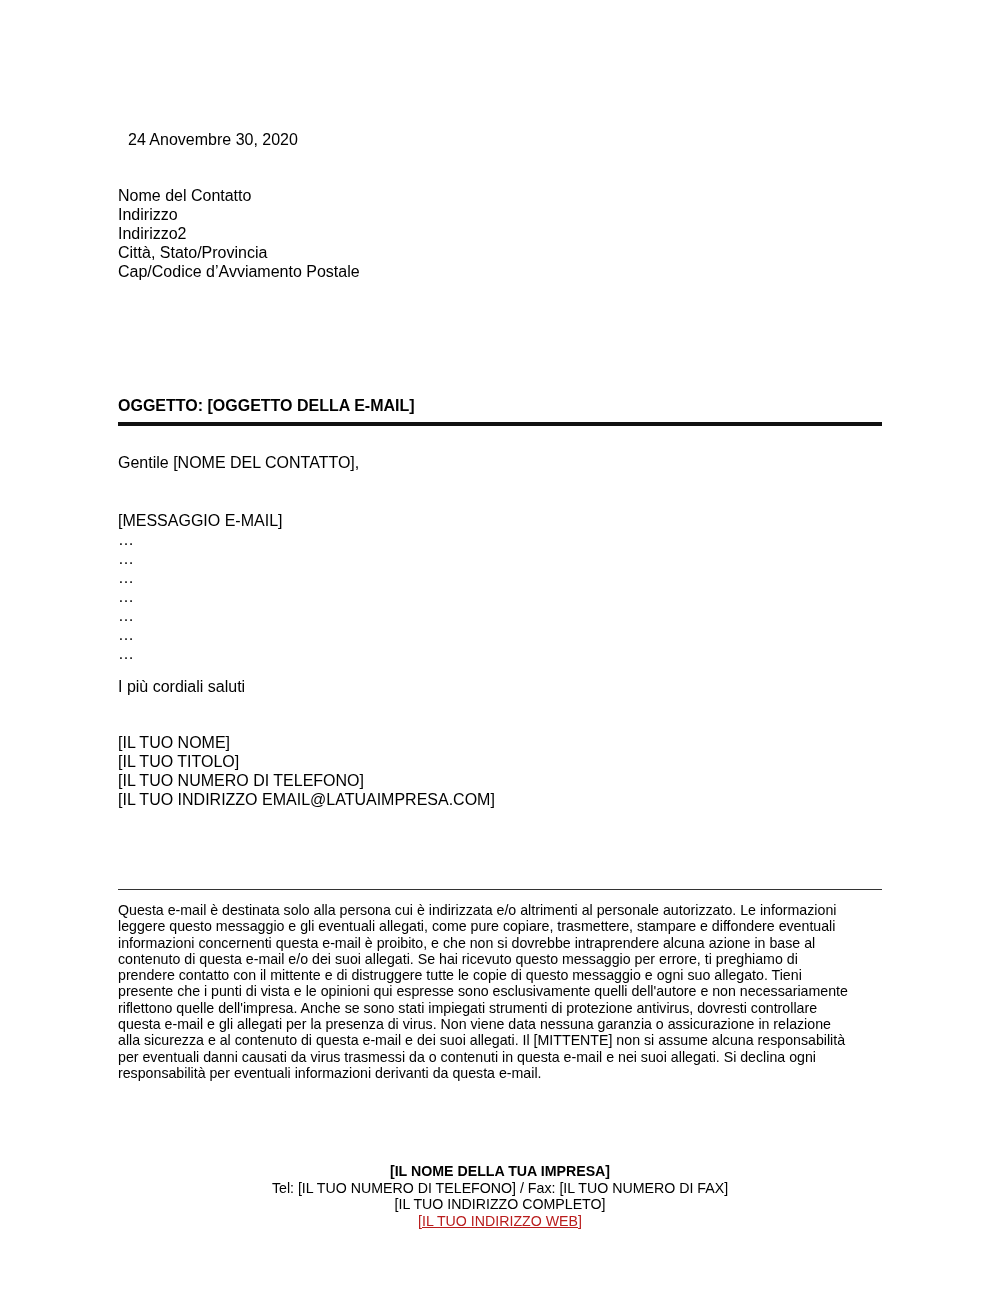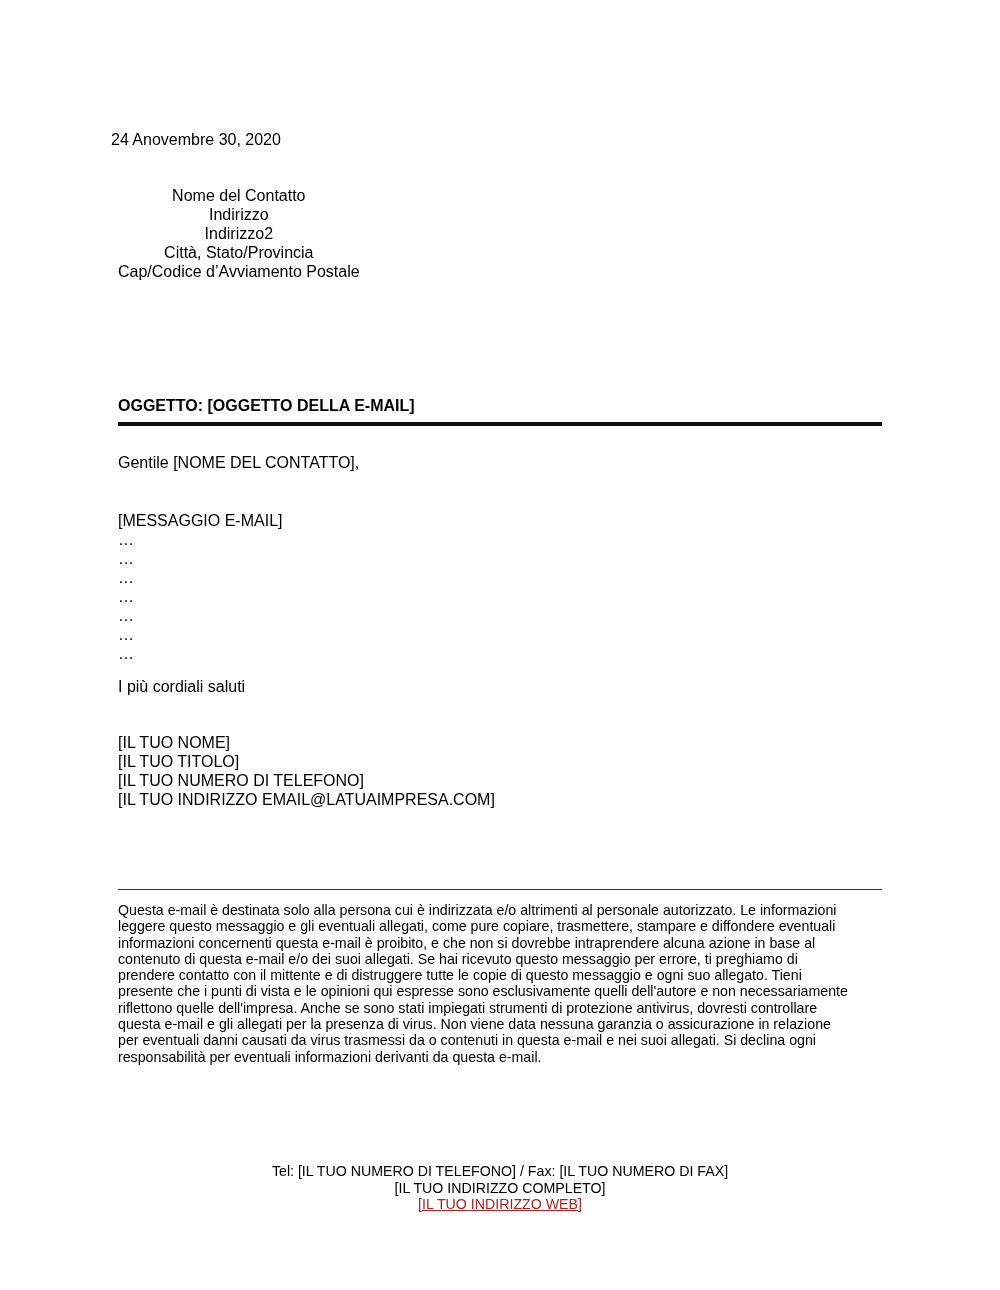--- a/index.html
+++ b/index.html
@@ -1,22 +1,22 @@
 <!DOCTYPE html>
 <html><head>
   <meta charset="utf-8">
   <style>
     html, body { margin: 0; padding: 0; background: #ffffff; }
     body { width: 1000px; height: 1290px; position: relative; overflow: hidden;
            font-family: "Liberation Sans", sans-serif; color: #000; }
     .abs { position: absolute; }
     .t16 { font-size: 16px; line-height: 19px; }
     .line { display: block; white-space: nowrap; }
-    #date { left: 111px; top: 130px; }
-    #recipient { left: 118px; top: 186px; text-align: center; }
+    #date { left: 128px; top: 130px; }
+    #recipient { left: 118px; top: 186px; }
     #subject { left: 118px; top: 396px; font-weight: bold; font-size: 16px; line-height: 19px; }
     #subject-rule { left: 118px; top: 422px; width: 764px; height: 4px; background: #111; }
     #salutation { left: 118px; top: 453px; }
     #message { left: 118px; top: 490px; margin-top: 21px; }
     #closing { left: 118px; top: 677px; }
     #signature { left: 118px; top: 733px; }
     #disclaimer-rule { left: 118px; top: 889px; width: 764px; height: 1px; background: #333; }
     #disclaimer { left: 118px; top: 902px; width: 770px; font-size: 14.2px; line-height: 16.3px; }
     #disclaimer .line { white-space: nowrap; }
     #footer { left: 0; top: 1163px; width: 1000px; text-align: center; font-size: 14.2px; line-height: 16.5px; }
@@ -66,21 +66,23 @@
 
 <div class="abs" id="disclaimer">
   <span class="line">Questa e-mail è destinata solo alla persona cui è indirizzata e/o altrimenti al personale autorizzato. Le informazioni</span>
   <span class="line">leggere questo messaggio e gli eventuali allegati, come pure copiare, trasmettere, stampare e diffondere eventuali</span>
   <span class="line">informazioni concernenti questa e-mail è proibito, e che non si dovrebbe intraprendere alcuna azione in base al</span>
   <span class="line">contenuto di questa e-mail e/o dei suoi allegati. Se hai ricevuto questo messaggio per errore, ti preghiamo di</span>
   <span class="line">prendere contatto con il mittente e di distruggere tutte le copie di questo messaggio e ogni suo allegato. Tieni</span>
   <span class="line">presente che i punti di vista e le opinioni qui espresse sono esclusivamente quelli dell'autore e non necessariamente</span>
   <span class="line">riflettono quelle dell'impresa. Anche se sono stati impiegati strumenti di protezione antivirus, dovresti controllare</span>
   <span class="line">questa e-mail e gli allegati per la presenza di virus. Non viene data nessuna garanzia o assicurazione in relazione</span>
+  <span class="line">alla sicurezza e al contenuto di questa e-mail e dei suoi allegati. Il [MITTENTE] non si assume alcuna responsabilità</span>
   <span class="line">per eventuali danni causati da virus trasmessi da o contenuti in questa e-mail e nei suoi allegati. Si declina ogni</span>
   <span class="line">responsabilità per eventuali informazioni derivanti da questa e-mail.</span>
 </div>
 
 <div class="abs" id="footer">
+  <span class="line company">[IL NOME DELLA TUA IMPRESA]</span>
   <span class="line">Tel: [IL TUO NUMERO DI TELEFONO] / Fax: [IL TUO NUMERO DI FAX]</span>
   <span class="line">[IL TUO INDIRIZZO COMPLETO]</span>
   <span class="line"><a href="#">[IL TUO INDIRIZZO WEB]</a></span>
 </div>
 
 </body></html>

